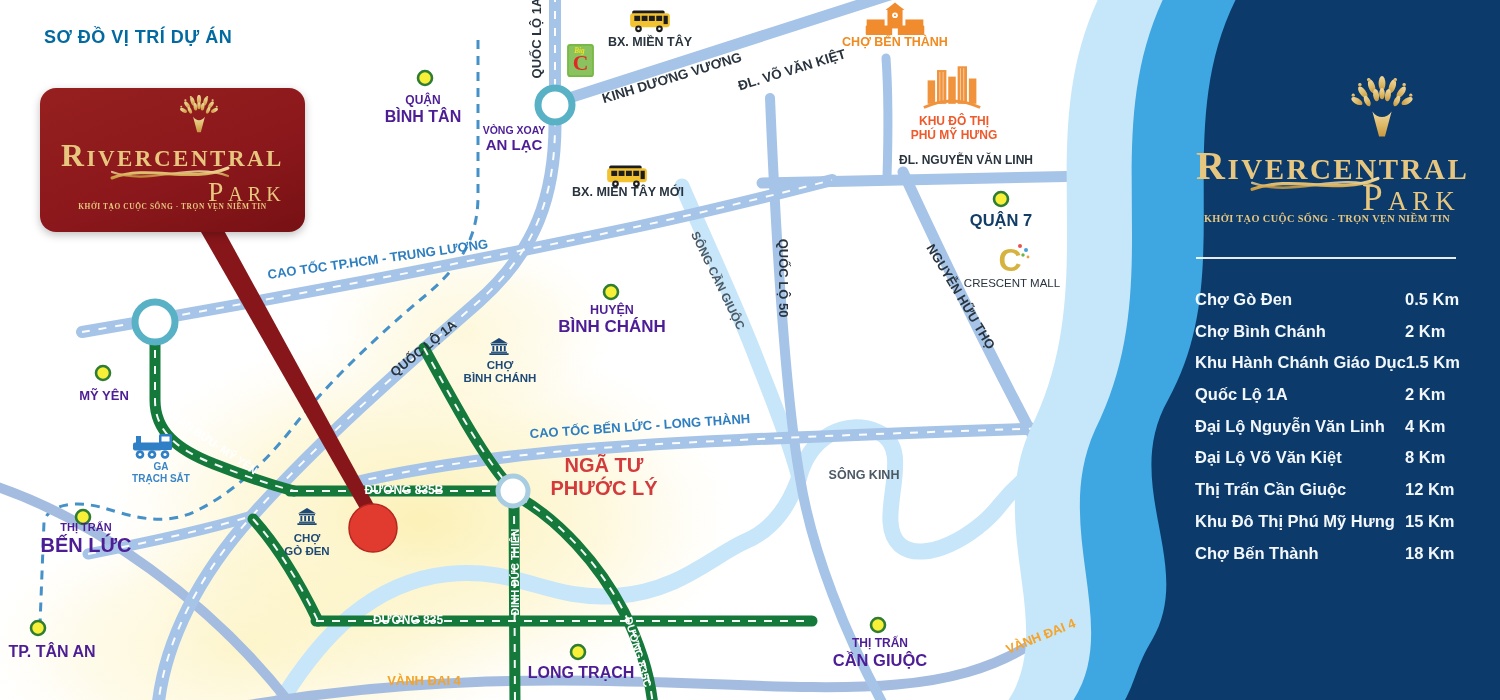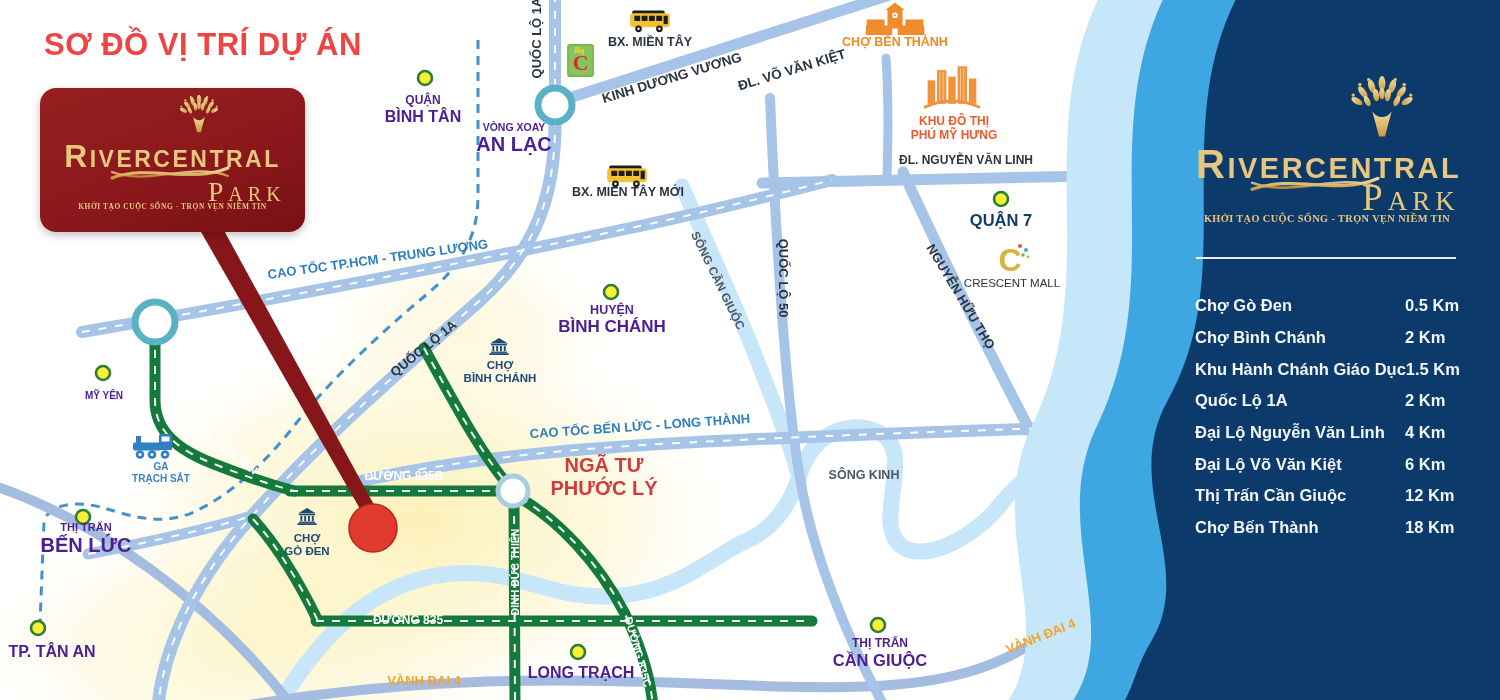--- a/index.html
+++ b/index.html
@@ -6,28 +6,28 @@
   .stage{position:relative;width:1500px;height:700px;background:#ffffff;overflow:hidden;
          font-family:"Liberation Sans",sans-serif;}
   svg.maplayer{position:absolute;left:0;top:0;display:block}
   
   .lbl{position:absolute;font-weight:bold;white-space:nowrap;text-align:center;
        line-height:1.15;transform:translate(-50%,-50%);}
   .lbl span{display:block}
   .brown{color:#4c1d95}.navy{color:#1d4976}.dark{color:#29343f}.gray{color:#4c5a66}
   .hwblue{color:#2e7fc1}.redlbl{color:#d23a3c}.orange{color:#f5a329}.white{color:#ffffff}
   .blue{color:#3a85c8}.pmh{color:#ee5a2b}.orangetxt{color:#ef8b21}.q7{color:#123d66}
-  .map-title{position:absolute;left:44px;top:27px;font-size:31px;font-weight:bold;
-             color:#ef4444;letter-spacing:.5px;white-space:nowrap}
+  .map-title{position:absolute;left:44px;top:27px;font-size:18px;font-weight:bold;
+             color:#0369a1;letter-spacing:.5px;white-space:nowrap}
   
   .card{position:absolute;left:40px;top:88px;width:265px;height:144px;border-radius:16px;
         background:linear-gradient(160deg,#96201f 0%,#8c181c 55%,#771114 100%);
         box-shadow:0 3px 8px rgba(0,0,0,.25)}
   .card .tree{position:absolute;left:139px;top:6px;width:40px;height:40px}
-  .brand-top{font-family:Liberation Sans, sans-serif;color:#e7c77f;font-weight:bold;
+  .brand-top{font-family:Liberation Serif, serif;color:#e7c77f;font-weight:bold;
              letter-spacing:2.5px;text-align:center}
   .brand-top::first-letter,.brand-bottom::first-letter{font-size:1.38em}
   .brand-bottom{font-family:"Liberation Serif",serif;color:#e7c77f;font-weight:normal;
                 letter-spacing:5px}
   .card .brand-top{position:absolute;left:0;right:0;top:50px;font-size:23px}
   .card .logo-wave{position:absolute;left:55px;top:74px;width:150px;height:24px}
   .card .brand-bottom{position:absolute;left:168px;top:88px;font-size:20px}
   .card .tagline{position:absolute;left:0;right:0;top:114px;color:#e7c77f;font-size:7.4px;
                  font-weight:bold;letter-spacing:.6px;text-align:center;
                  font-family:"Liberation Serif",serif}
@@ -35,21 +35,21 @@
   .sb-tree{position:absolute;left:1344px;top:76px;width:76px;height:62px}
   .sb-brand-top{position:absolute;left:1196px;top:142px;width:262px;font-size:29px;text-align:center}
   .sb-wave{position:absolute;left:1235px;top:172px;width:160px;height:26px}
   .sb-brand-bottom{position:absolute;left:1362px;top:176px;font-size:27px}
   .sb-tagline{position:absolute;left:1196px;top:213px;width:262px;text-align:center;
               color:#e7c77f;font-size:10.3px;font-weight:bold;letter-spacing:.4px;
               font-family:"Liberation Serif",serif}
   .sb-divider{position:absolute;left:1196px;top:257px;width:260px;height:2px;
               background:#ffffff;opacity:.9}
   .sb-list{position:absolute;left:1195px;top:290px;width:266px}
-  .sb-row{display:flex;align-items:center;height:31.7px;color:#f2f7fb}
+  .sb-row{display:flex;align-items:flex-start;height:31.7px;color:#f2f7fb}
   .sb-row .nm{font-size:16.5px;font-weight:600;white-space:nowrap}
   .sb-row .vl{font-size:16.5px;font-weight:600;margin-left:auto;min-width:56px;text-align:left}
 </style>
 </head>
 <body>
 
 <div class="stage">
 
 <svg class="maplayer" width="1500" height="700" viewBox="0 0 1500 700">
   <defs>
@@ -276,21 +276,21 @@
   <div class="brand-bottom">PARK</div>
   <div class="tagline">KHỞI TẠO CUỘC SỐNG - TRỌN VẸN NIỀM TIN</div>
 </div>
 
 <div class="lbl brown" style="left:423px;top:110px;font-size:12px">
   <span>QUẬN</span>
   <span style="font-size:16px">BÌNH TÂN</span>
 </div>
 <div class="lbl brown" style="left:514px;top:139px;font-size:10.5px">
   <span>VÒNG XOAY</span>
-  <span style="font-size:20px">AN LẠC</span>
+  <span style="font-size:15px">AN LẠC</span>
 </div>
 <div class="lbl dark" style="left:537px;top:38px;font-size:13px;transform:translate(-50%,-50%) rotate(-90deg)">QUỐC LỘ 1A</div>
 <div class="lbl dark" style="left:650px;top:42px;font-size:12.5px">BX. MIỀN TÂY</div>
 <div class="lbl dark" style="left:672px;top:78px;font-size:13.5px;transform:translate(-50%,-50%) rotate(-17deg)">KINH DƯƠNG VƯƠNG</div>
 <div class="lbl dark" style="left:792px;top:70px;font-size:13.5px;transform:translate(-50%,-50%) rotate(-17deg)">ĐL. VÕ VĂN KIỆT</div>
 <div class="lbl orangetxt" style="left:895px;top:42px;font-size:12.5px">CHỢ BẾN THÀNH</div>
 <div class="lbl dark" style="left:628px;top:192px;font-size:12.5px">BX. MIỀN TÂY MỚI</div>
 <div class="lbl pmh" style="left:954px;top:129px;font-size:12px">
   <span>KHU ĐÔ THỊ</span>
   <span>PHÚ MỸ HƯNG</span>
@@ -310,32 +310,32 @@
 <div class="lbl brown" style="left:612px;top:320px;font-size:12.5px">
   <span>HUYỆN</span>
   <span style="font-size:17px">BÌNH CHÁNH</span>
 </div>
 <div class="lbl hwblue" style="left:640px;top:427px;font-size:13px;transform:translate(-50%,-50%) rotate(-4deg)">CAO TỐC BẾN LỨC - LONG THÀNH</div>
 <div class="lbl redlbl" style="left:604px;top:477px;font-size:20px">
   <span>NGÃ TƯ</span>
   <span>PHƯỚC LÝ</span>
 </div>
 <div class="lbl gray" style="left:864px;top:475px;font-size:12.5px">SÔNG KINH</div>
-<div class="lbl brown" style="left:104px;top:396px;font-size:10px">MỸ YÊN</div>
+<div class="lbl brown" style="left:104px;top:396px;font-size:13px">MỸ YÊN</div>
 <div class="lbl white" style="left:215px;top:444px;font-size:11px;transform:translate(-50%,-50%) rotate(34deg)">TÂN BỬU- MỸ YÊN</div>
 <div class="lbl blue" style="left:161px;top:472px;font-size:10px">
   <span>GA</span>
   <span>TRẠCH SẮT</span>
 </div>
 <div class="lbl brown" style="left:86px;top:539px;font-size:11px">
   <span>THỊ TRẤN</span>
   <span style="font-size:20px">BẾN LỨC</span>
 </div>
 <div class="lbl brown" style="left:52px;top:652px;font-size:16px">TP. TÂN AN</div>
-<div class="lbl white" style="left:404px;top:477px;font-size:12px">ĐƯỜNG 835B</div>
+<div class="lbl white" style="left:404px;top:491px;font-size:12px">ĐƯỜNG 835B</div>
 <div class="lbl navy" style="left:307px;top:545px;font-size:11.5px">
   <span>CHỢ</span>
   <span>GÒ ĐEN</span>
 </div>
 <div class="lbl white" style="left:515px;top:572px;font-size:10.5px;transform:translate(-50%,-50%) rotate(-90deg)">ĐINH ĐỨC THIỆN</div>
 <div class="lbl white" style="left:408px;top:621px;font-size:12px">ĐƯỜNG 835</div>
 <div class="lbl orange" style="left:424px;top:681px;font-size:13px">VÀNH ĐAI 4</div>
 <div class="lbl brown" style="left:581px;top:673px;font-size:16px">LONG TRẠCH</div>
 <div class="lbl white" style="left:638px;top:652px;font-size:11px;transform:translate(-50%,-50%) rotate(74deg)">ĐƯỜNG 835C</div>
 <div class="lbl brown" style="left:880px;top:653px;font-size:12px">
@@ -371,25 +371,29 @@
   <div class="sb-row">
     <span class="nm">Quốc Lộ 1A</span>
     <span class="vl">2 Km</span>
   </div>
   <div class="sb-row">
     <span class="nm">Đại Lộ Nguyễn Văn Linh</span>
     <span class="vl">4 Km</span>
   </div>
   <div class="sb-row">
     <span class="nm">Đại Lộ Võ Văn Kiệt</span>
-    <span class="vl">6 Km</span>
+    <span class="vl">8 Km</span>
   </div>
   <div class="sb-row">
     <span class="nm">Thị Trấn Cần Giuộc</span>
     <span class="vl">12 Km</span>
   </div>
   <div class="sb-row">
+    <span class="nm">Khu Đô Thị Phú Mỹ Hưng</span>
+    <span class="vl">15 Km</span>
+  </div>
+  <div class="sb-row">
     <span class="nm">Chợ Bến Thành</span>
     <span class="vl">18 Km</span>
   </div>
 </div>
 
 </div>
 
 </body></html>

